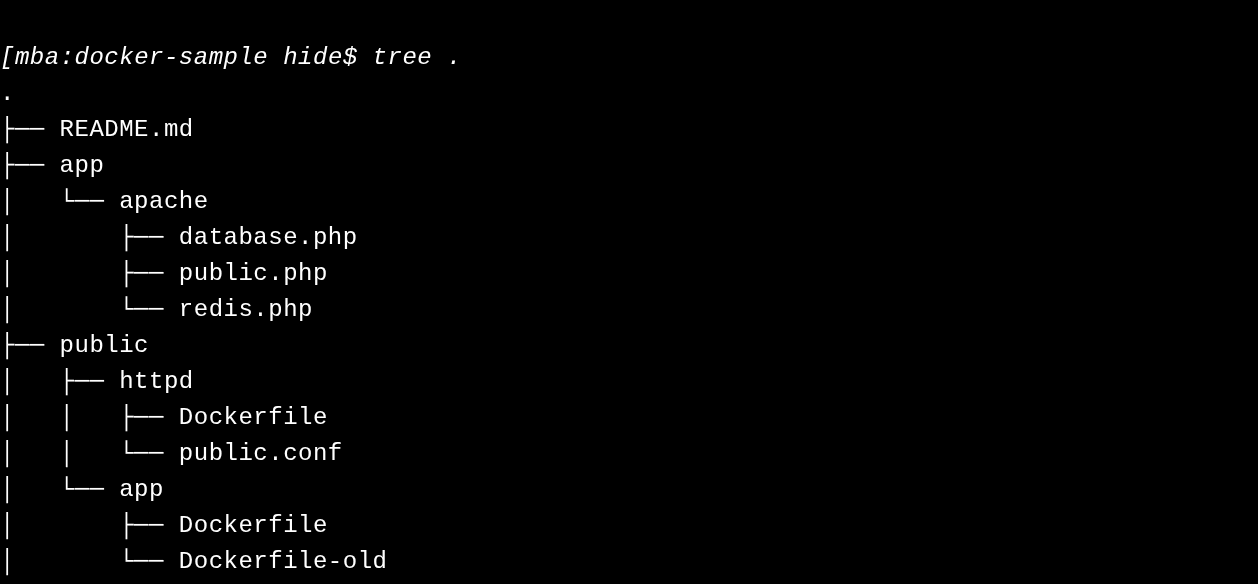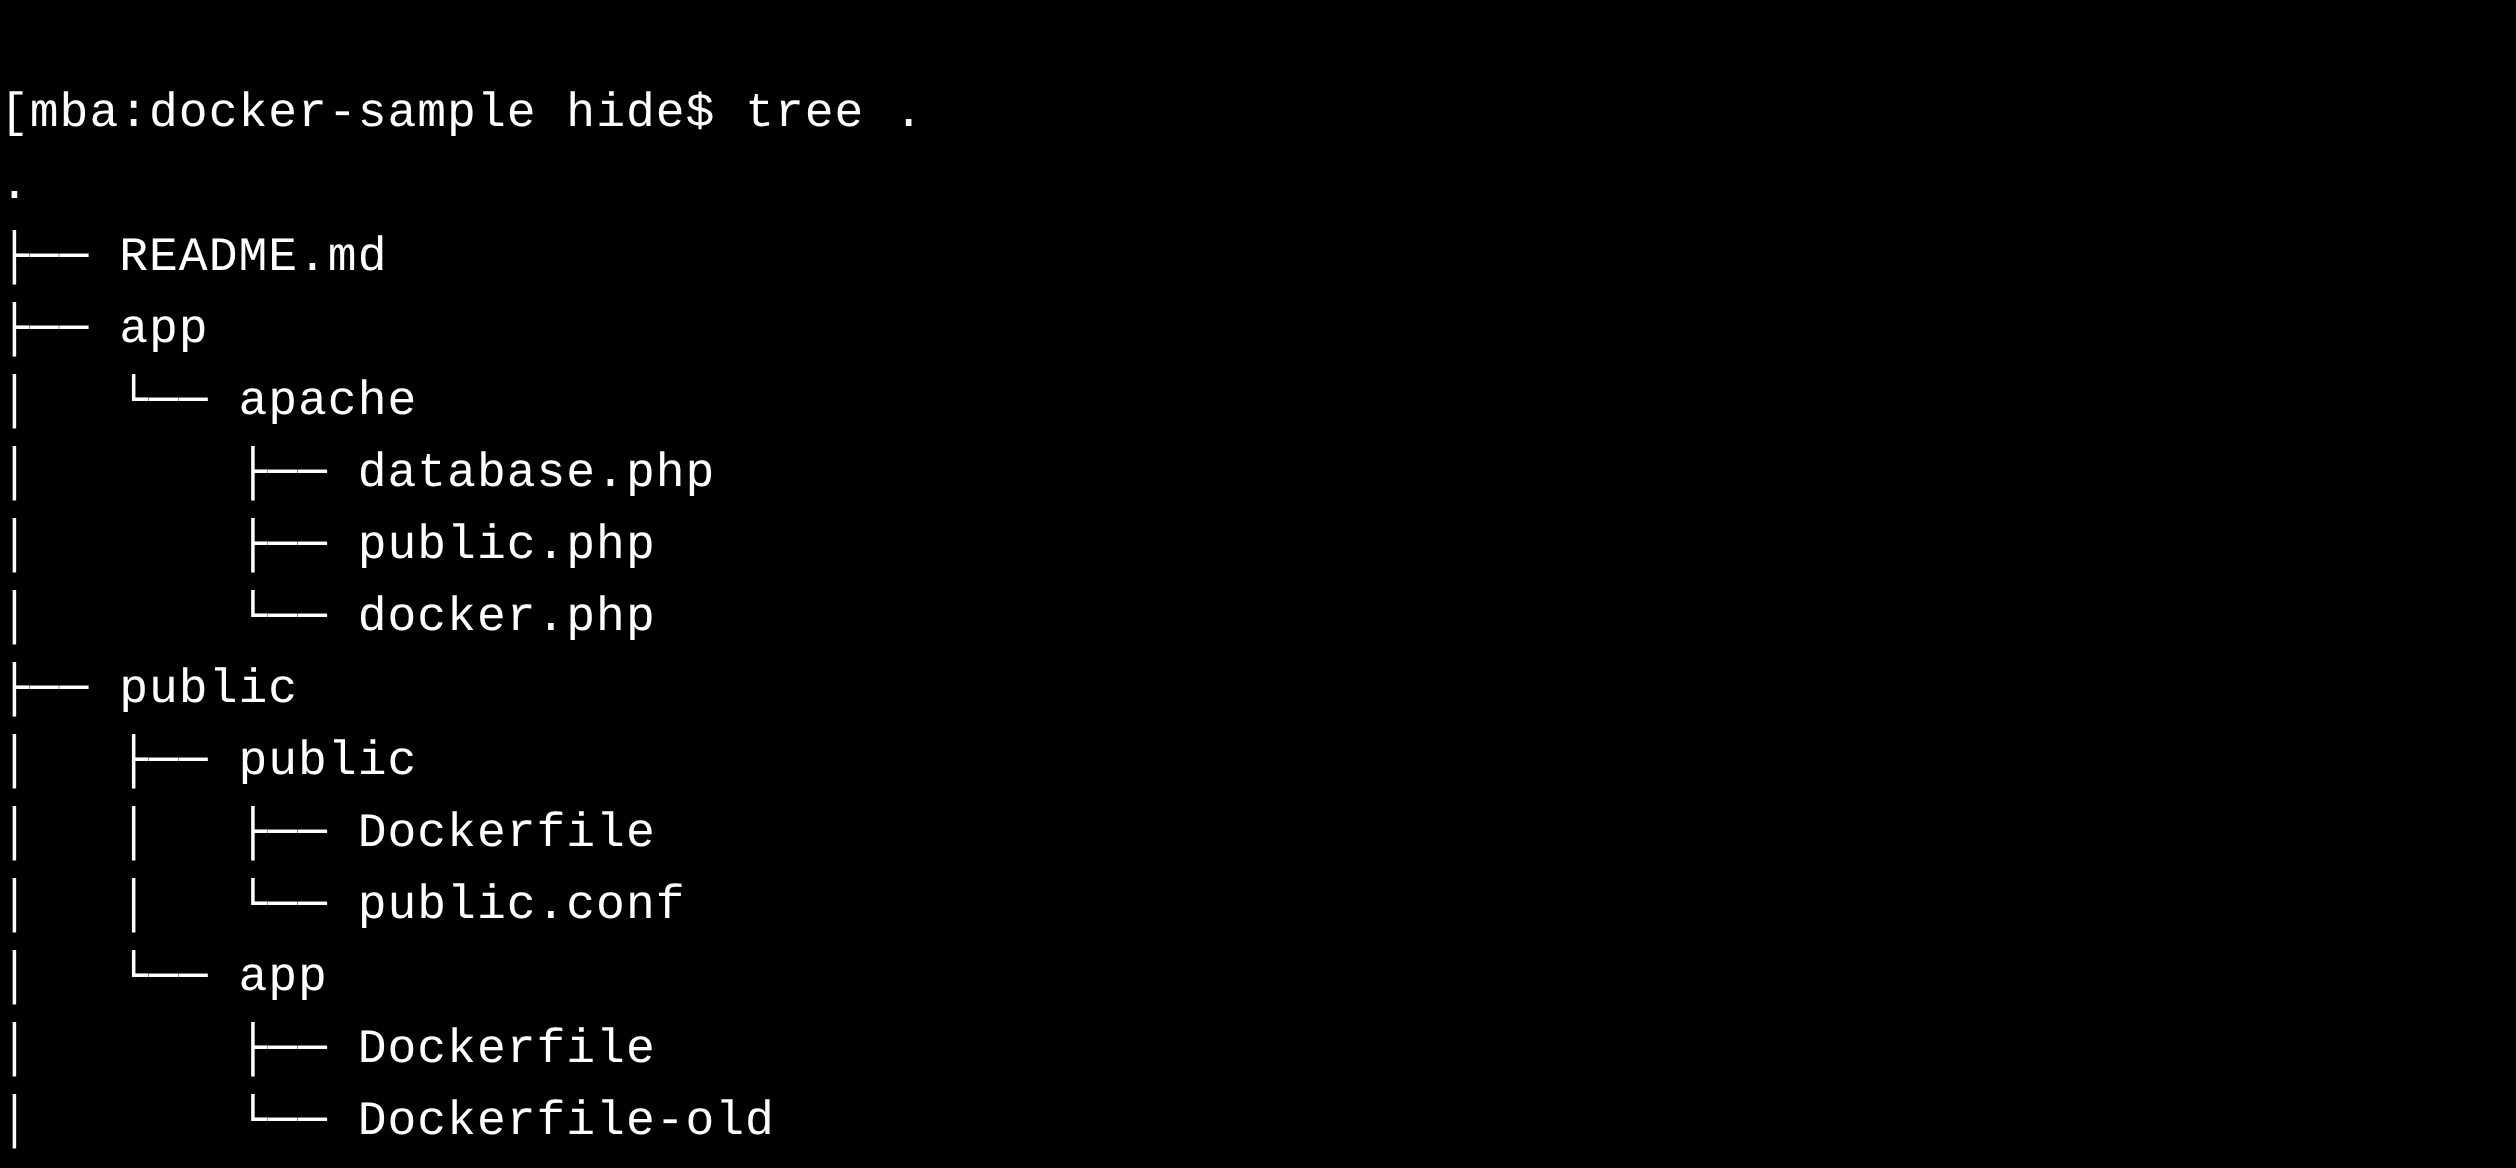--- a/index.html
+++ b/index.html
@@ -17,38 +17,39 @@
       width: 1258px;
       height: 584px;
       overflow: hidden;
       letter-spacing: 0.5px;
     }
     .terminal {
       white-space: pre;
     }
     .prompt-line {
       white-space: pre;
+      font-style: italic;
     }
     .tree-line {
       white-space: pre;
     }
   </style>
 </head>
 <body>
 
 <div class="terminal">
 <span class="prompt-line"><span>[</span><span>mba</span><span>:</span><span>docker-sample</span> <span>hide</span><span>$</span> <span>tree .</span></span>
 <span class="tree-line">.</span>
 <span class="tree-line">├── README.md</span>
 <span class="tree-line">├── app</span>
 <span class="tree-line">│   └── apache</span>
 <span class="tree-line">│       ├── database.php</span>
 <span class="tree-line">│       ├── public.php</span>
-<span class="tree-line">│       └── docker.php</span>
+<span class="tree-line">│       └── redis.php</span>
 <span class="tree-line">├── public</span>
-<span class="tree-line">│   ├── public</span>
+<span class="tree-line">│   ├── httpd</span>
 <span class="tree-line">│   │   ├── Dockerfile</span>
 <span class="tree-line">│   │   └── public.conf</span>
 <span class="tree-line">│   └── app</span>
 <span class="tree-line">│       ├── Dockerfile</span>
 <span class="tree-line">│       └── Dockerfile-old</span>
 
 </div>
 
 </body></html>

